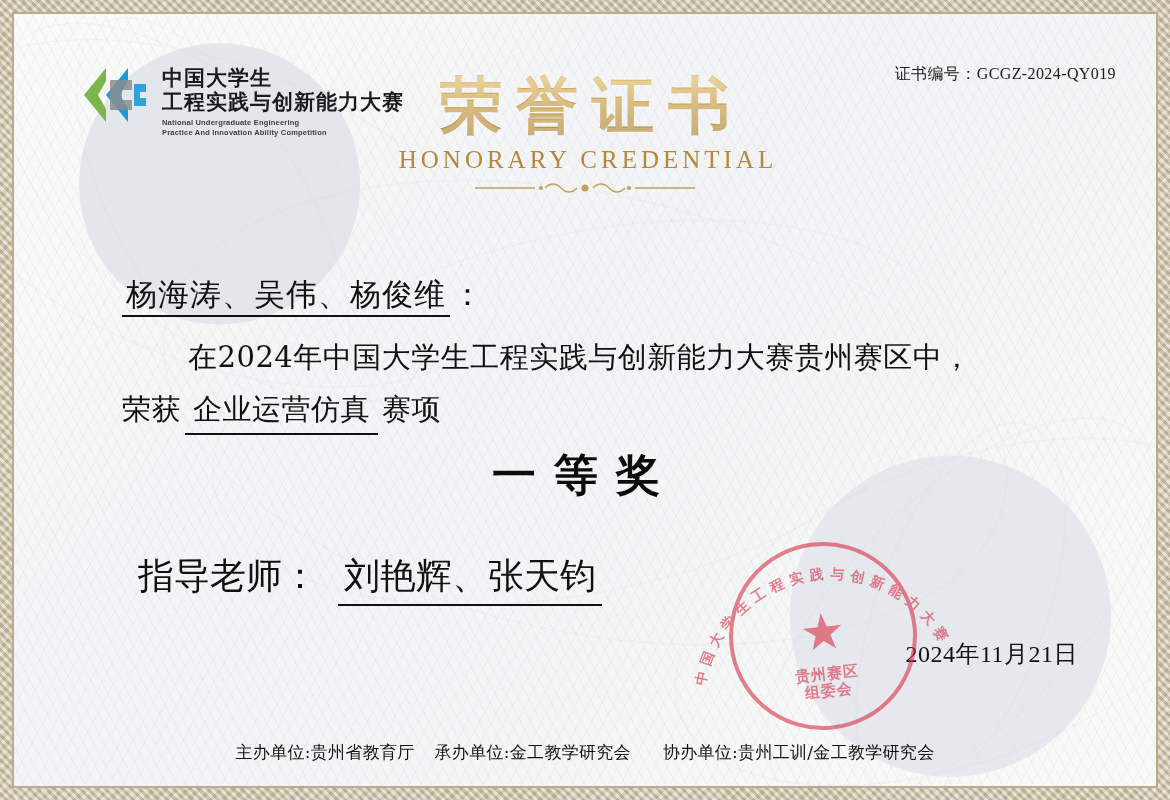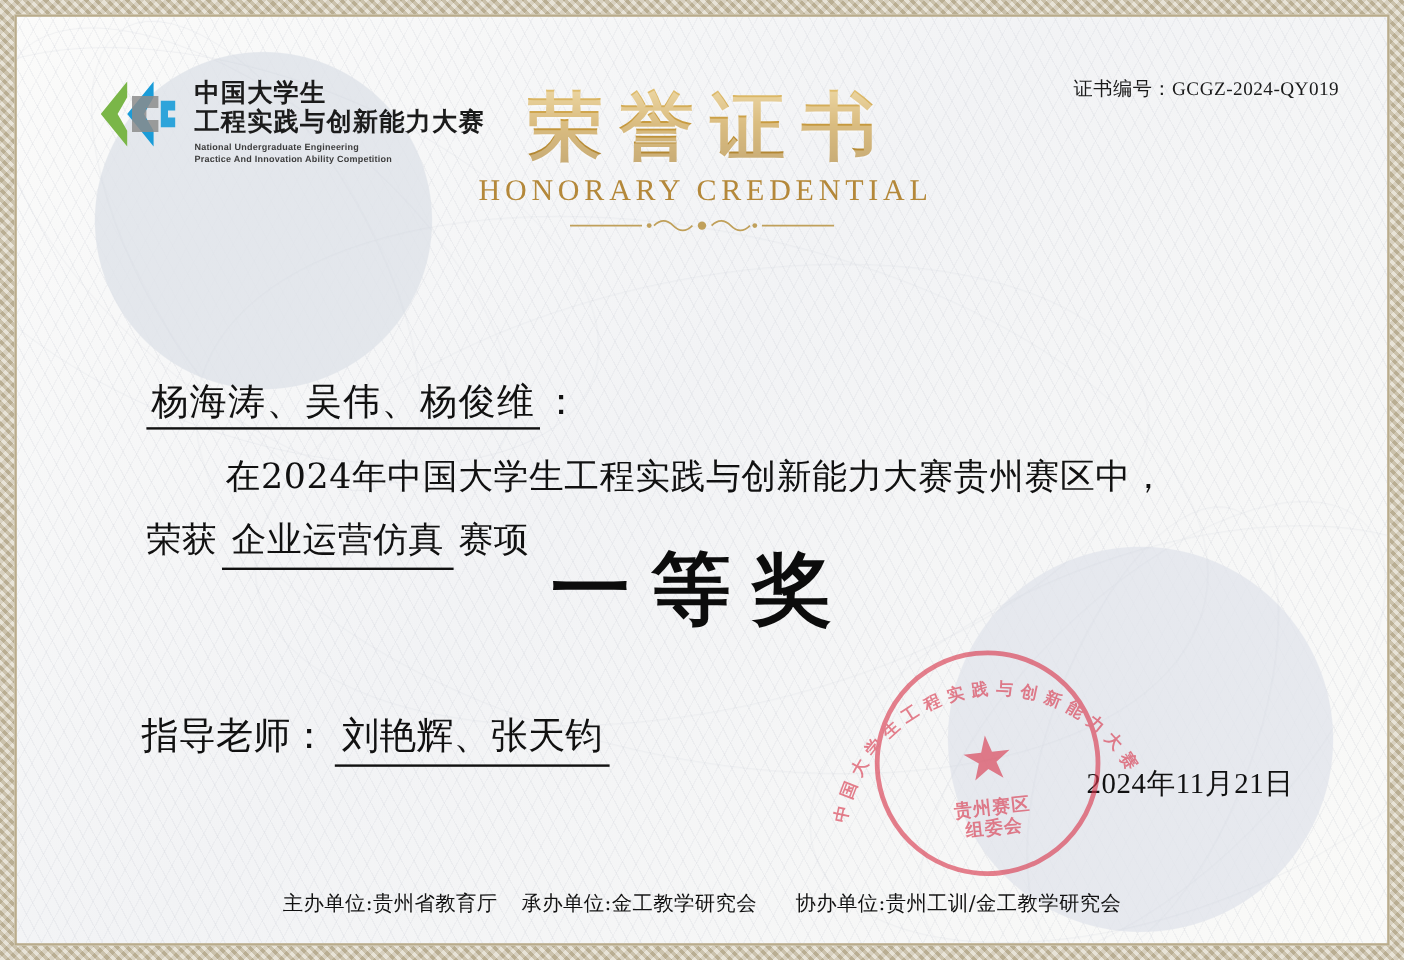--- a/index.html
+++ b/index.html
@@ -146,21 +146,20 @@
 
   
   .body-area {
     position: absolute;
     top: 236px;
     left: 0; right: 0; bottom: 90px;
   }
   .line {
     color: #111;
     font-family: "DejaVu Serif", "Liberation Serif", serif;
-    margin-top: 40px;
   }
   .recipients {
     position: absolute;
     top: 24px;
     left: 108px;
     font-size: 31px;
     letter-spacing: 1px;
   }
   .recipients .names {
     border-bottom: 2px solid #111;
@@ -193,32 +192,33 @@
     padding: 0 8px 3px 8px;
     margin: 0 4px;
   }
   .award {
     position: absolute;
     top: 196px;
     left: 0; right: 0;
     text-align: center;
     font-family: "DejaVu Serif", "Liberation Serif", serif;
     font-weight: bold;
-    font-size: 66px;
+    font-size: 44px;
     letter-spacing: 18px;
     padding-left: 0;
     color: #0c0c0c;
   }
   .advisor {
     position: absolute;
     top: 302px;
-    left: 104px;
-    font-size: 31px;
+    left: 124px;
+    font-size: 36px;
     display: flex;
     align-items: baseline;
+    gap: 14px;
   }
   .advisor .adv-names {
     border-bottom: 2px solid #111;
     padding: 0 6px 3px 6px;
     margin-left: 6px;
   }
 
   
   .issuer {
     position: absolute;

